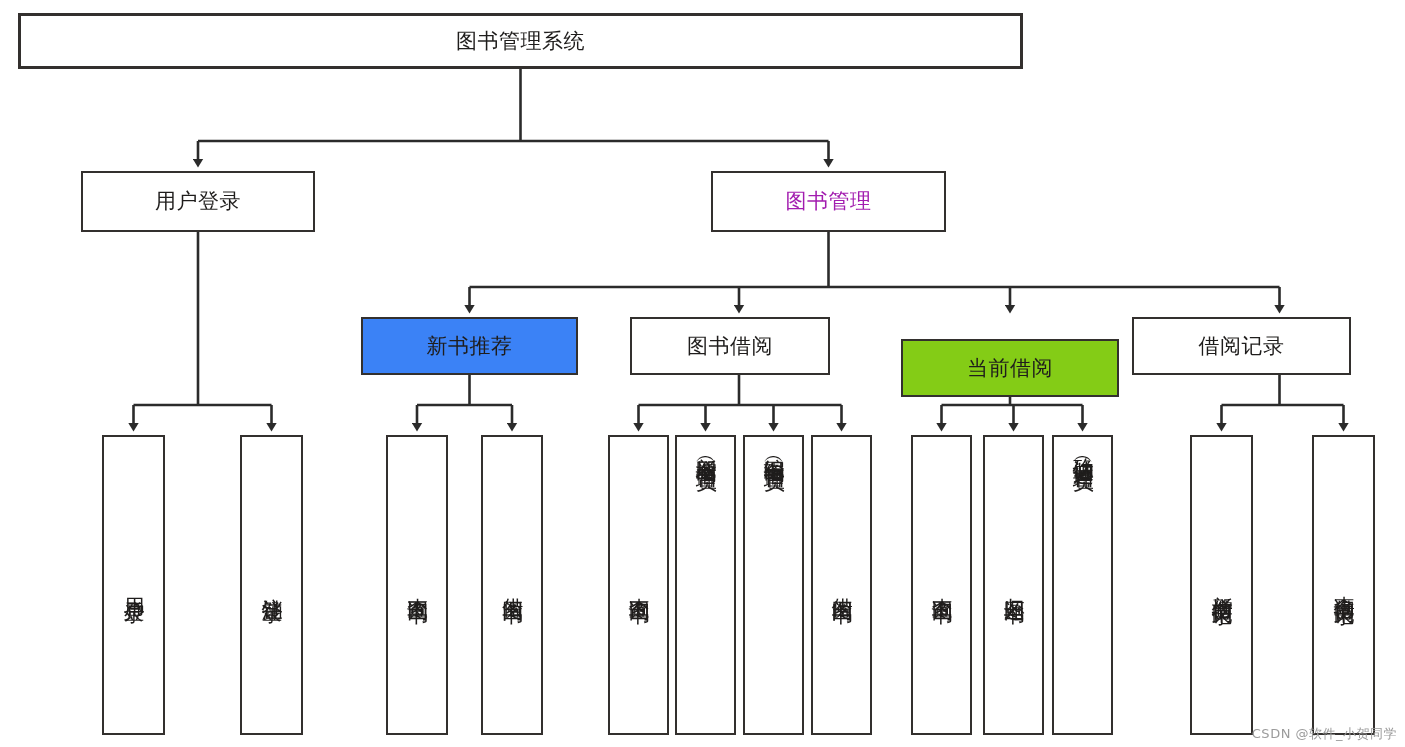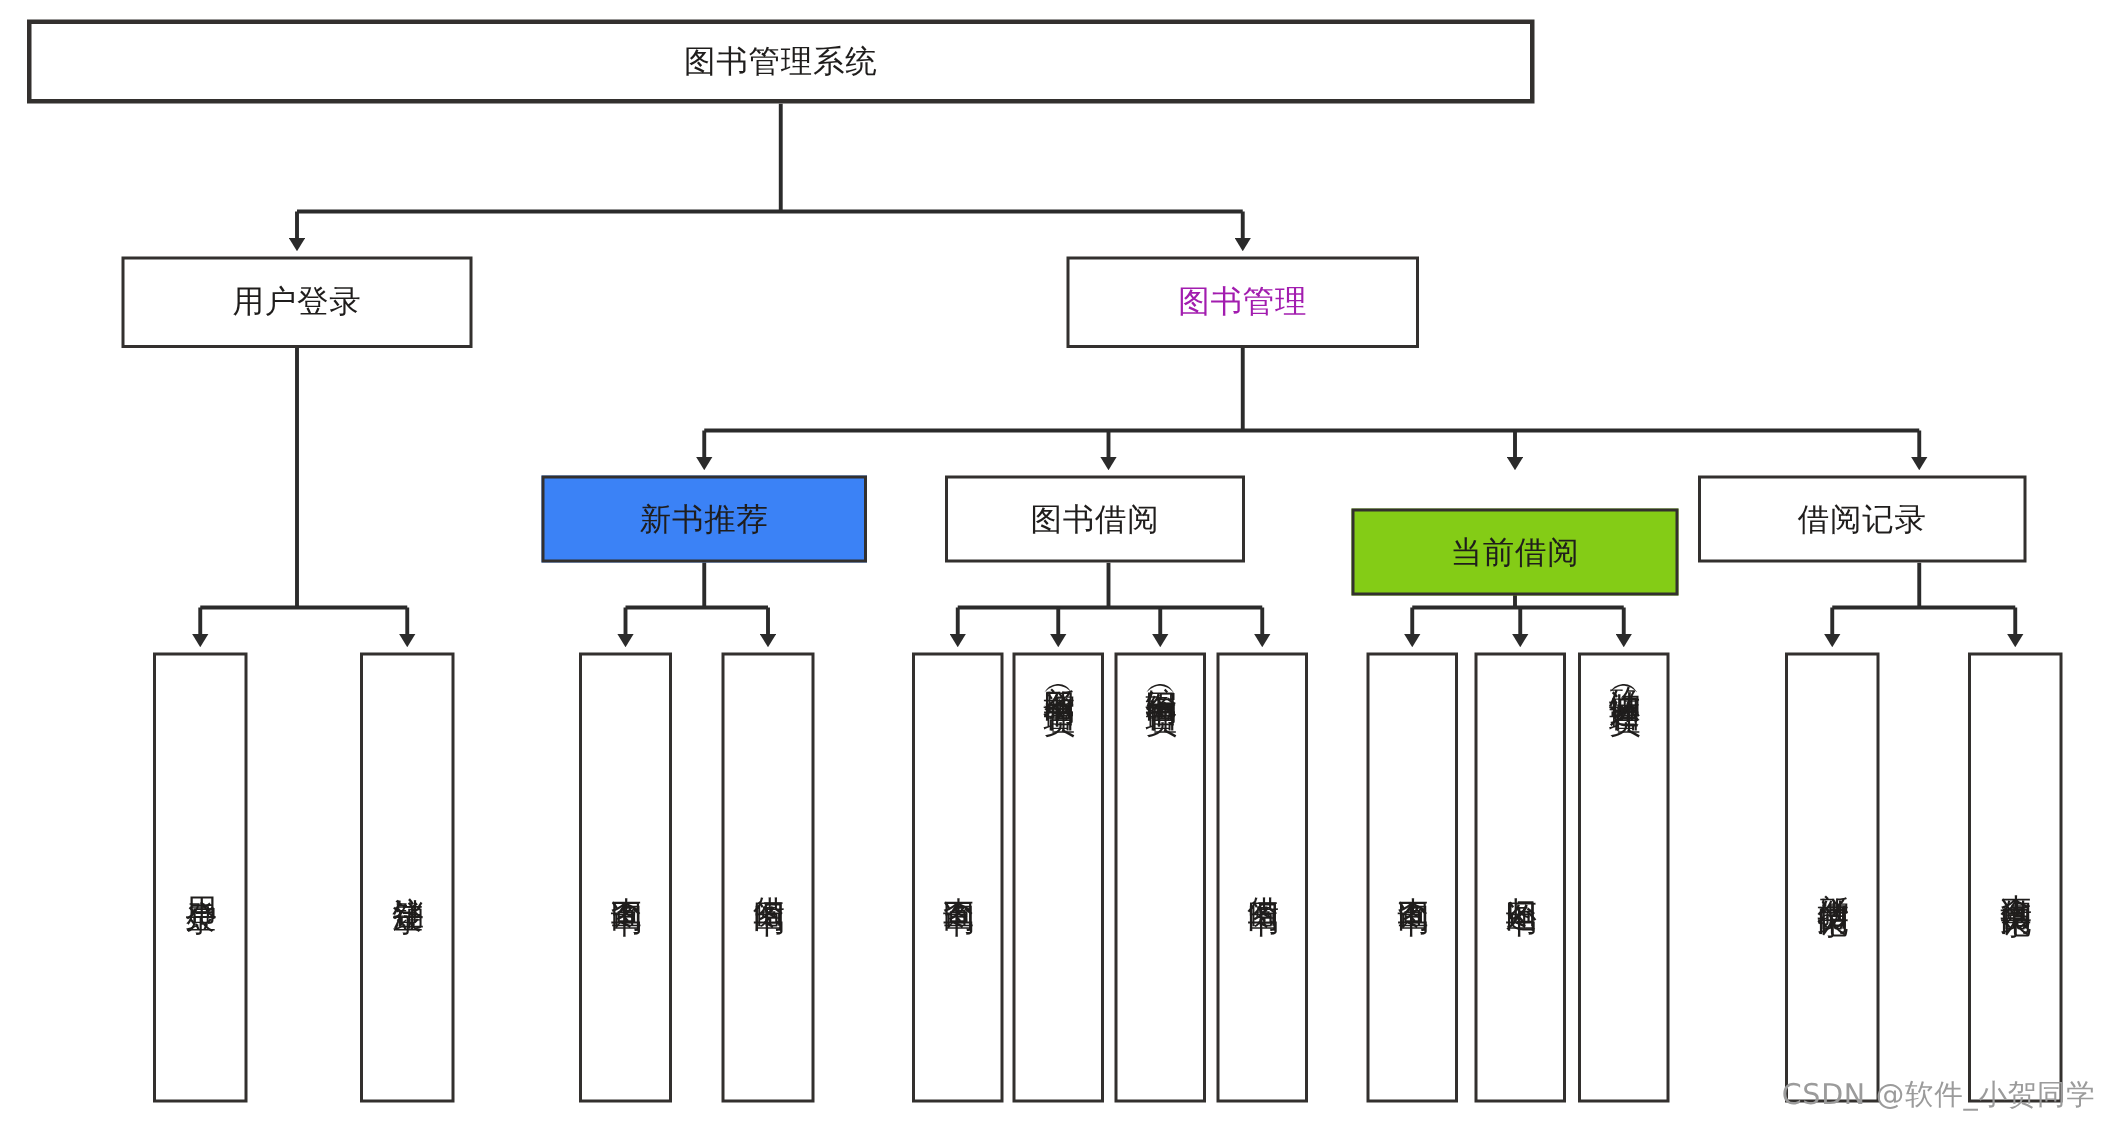--- a/index.html
+++ b/index.html
@@ -65,21 +65,21 @@
   .node.vertical.align-top {
     align-items: flex-start;
   }
   .node.vertical.align-top .node-label {
     margin-top: 4px;
   }
   #watermark {
     position: absolute;
     right: 8px;
     bottom: 4px;
-    font-size: 19px;
+    font-size: 13px;
     color: #9b9b9b;
     letter-spacing: 0.5px;
     white-space: nowrap;
     font-family: "DejaVu Sans", "Liberation Sans", sans-serif;
     margin-top: 24px;
   }
 </style>
 </head>
 <body>
 

